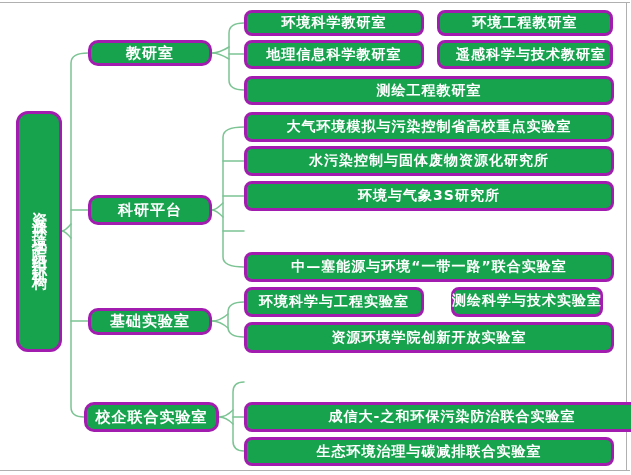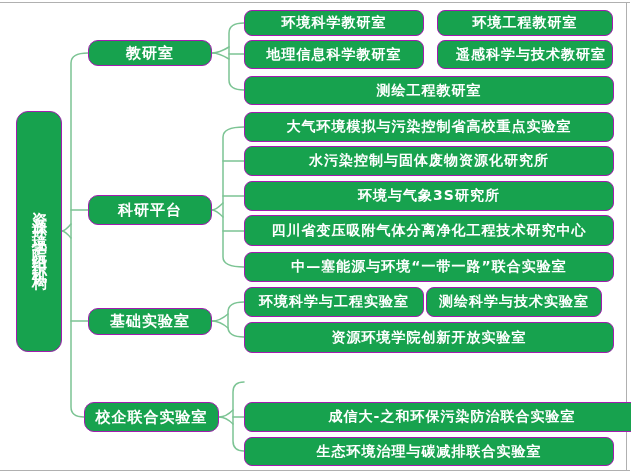--- a/index.html
+++ b/index.html
@@ -13,21 +13,21 @@
   .frame-line { position:absolute; background:#b0b0b0; }
   #frame-top    { left:0; top:2;  top:2px; width:630px; height:1px; }
   #frame-right  { left:626px; top:2px; width:1px; height:469px; }
   #frame-bottom { left:0; top:470px; width:630px; height:1px; }
 
   #connectors { position:absolute; left:0; top:0; pointer-events:none; }
 
   .node {
     position:absolute;
     background:#17a24e;
-    border:1px solid #a21caf;
+    border:3px solid #a21caf;
     color:#ffffff;
     font-weight:bold;
     display:flex; align-items:center; justify-content:center;
     text-align:center;
     box-sizing:border-box;
     letter-spacing:1px;
     line-height:1.1;
     white-space:nowrap;
     cursor:default;
   }
@@ -90,23 +90,22 @@
 
   <div class="node leaf" style="left:244px;top:10px;width:180px;height:26px;">环境科学教研室</div>
   <div class="node leaf" style="left:437px;top:10px;width:176px;height:26px;text-align:center;">环境工程教研室</div>
   <div class="node leaf" style="left:244px;top:40px;width:180px;height:29px;">地理信息科学教研室</div>
   <div class="node leaf" style="left:437px;top:40px;width:176px;height:29px;padding-left:12px;">遥感科学与技术教研室</div>
   <div class="node leaf" style="left:244px;top:76px;width:370px;height:29px;">测绘工程教研室</div>
 
   <div class="node leaf" style="left:244px;top:112px;width:370px;height:30px;">大气环境模拟与污染控制省高校重点实验室</div>
   <div class="node leaf" style="left:244px;top:146px;width:370px;height:30px;">水污染控制与固体废物资源化研究所</div>
   <div class="node leaf" style="left:244px;top:181px;width:370px;height:30px;">环境与气象3S研究所</div>
-  <div class="node leaf" style="left:244px;top:215px;width:370px;height:31px;">四川省变压吸附气体分离净化工程技术研究中心</div>
   <div class="node leaf" style="left:244px;top:252px;width:370px;height:30px;">中—塞能源与环境“一带一路”联合实验室</div>
 
   <div class="node leaf" style="left:244px;top:287px;width:180px;height:30px;">环境科学与工程实验室</div>
-  <div class="node leaf" style="left:426px;top:287px;width:176px;height:30px;">测绘科学与技术实验室</div>
+  <div class="node leaf" style="left:451px;top:287px;width:152px;height:30px;font-family:Liberation Mono, monospace;">测绘科学与技术实验室</div>
   <div class="node leaf" style="left:244px;top:322px;width:370px;height:31px;">资源环境学院创新开放实验室</div>
 
   <div class="node leaf" style="left:244px;top:402px;width:416px;height:30px;">成信大-之和环保污染防治联合实验室</div>
   <div class="node leaf" style="left:244px;top:437px;width:370px;height:29px;">生态环境治理与碳减排联合实验室</div>
 
 </div>
 
 </body></html>

